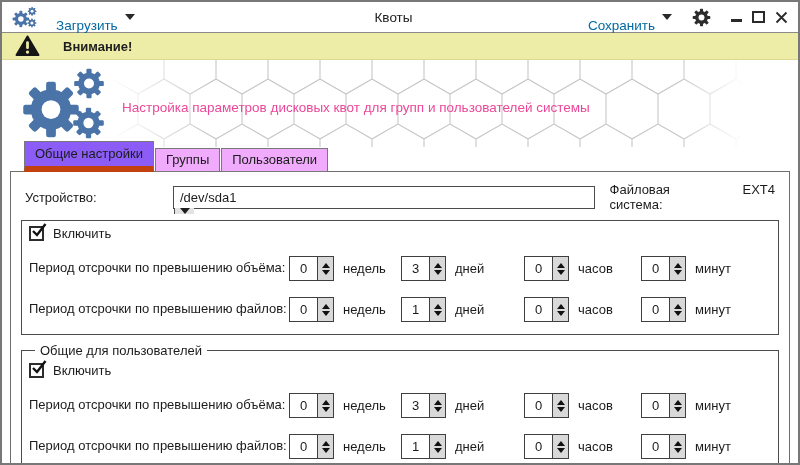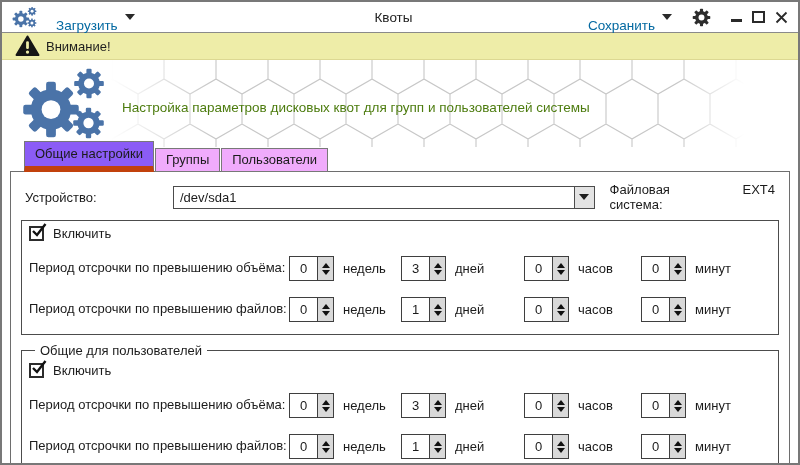--- a/index.html
+++ b/index.html
@@ -26,43 +26,43 @@
   .ic-min{ width:11px; height:3px; background:#2a2a2a; margin-top:6px; }
   .ic-restore{ width:13px; height:12px; position:relative; }
   .ic-restore::before{ content:""; position:absolute; right:0; top:0; width:9px; height:8px; border:2px solid #2a2a2a; background:#fff; }
   .ic-restore::after{ content:""; position:absolute; left:0; bottom:0; width:9px; height:8px; border:2px solid #2a2a2a; background:#fff; }
   .logo-sm{ color:#4a73a8; }
   .gear-dark{ color:#2d2d2d; }
 
   
   .warnbar{
     height:27px; flex:0 0 27px; background:#eeeda8; border-bottom:1px solid #dcd892;
-    display:flex; align-items:center; gap:6px; padding:0 13px;
+    display:flex; align-items:center; gap:23px; padding:0 13px;font-weight:bold;
   }
   .warnbar .warn-text{ font-size:13px; color:#1e1e1e; }
 
   
   .header{ height:87px; flex:0 0 87px; position:relative; background:#fff; overflow:hidden; }
   .hexwrap{ position:absolute; left:100px; top:0; width:645px; height:87px; }
   .hexfade-l{ position:absolute; left:0; top:0; bottom:0; width:110px; background:linear-gradient(to right,#fff 8%,rgba(255,255,255,0)); }
   .hexfade-r{ position:absolute; right:0; top:0; bottom:0; width:70px; background:linear-gradient(to left,#fff 4%,rgba(255,255,255,0)); }
   .logo-big{ position:absolute; left:19px; top:7px; color:#4a73a8; }
-  .header-desc{ position:absolute; left:120px; top:40px; font-size:13.5px; color:#4d7c0f; z-index:3; }
+  .header-desc{ position:absolute; left:120px; top:40px; font-size:13.5px; color:#ec4899; z-index:3; }
 
   
   .tabs{ display:flex; align-items:flex-end; margin-left:22px; height:24px; position:relative; z-index:4; }
   .tab{ border:1px solid #787878; padding:3px 10px 4px 10px; font-size:13px; background:#f0abfc; margin-right:1px; margin-bottom:-1px; cursor:default; }
   .tab.active{ background:#8b5cf6; border-bottom:6px solid #c2410c; padding-top:4px; padding-bottom:5px; }
 
   
   .panel{ margin:0 8px; border:1px solid #6e6e6e; background:#fff; flex:0 0 266px; padding:8px 8px 4px 8px; }
 
   .device-row{ display:flex; align-items:center; padding:2px 6px 6px 6px; }
   .device-label{ flex:0 0 148px; font-size:13px; }
-  .combo{ width:437px; height:23px; border:1px solid #4c4c4c; display:flex; background:#fff; }
+  .combo{ width:437px; height:23px; border:1px solid #4c4c4c; display:flex; background:#fff;flex-direction:column; }
   .combo-value{ flex:1; line-height:21px; padding-left:6px; font-size:13px; }
   .combo-btn{ width:20px; background:#e3e3e3; border-left:1px solid #4c4c4c; display:flex; align-items:center; justify-content:center; }
   .tri-dn-lg{ width:0; height:0; border-left:5px solid transparent; border-right:5px solid transparent; border-top:6px solid #1d1d1d; }
   .fs-info{ margin-left:15px; display:flex; gap:22px; font-size:13px; }
 
   fieldset.qgroup{ border:1px solid #4c4c4c; margin:2px 2px 8px 2px; padding:0 8px 9px 5px; }
   fieldset.qgroup legend{ font-size:13px; padding:0 5px; margin-left:8px; }
 
   .chk-row{ display:flex; align-items:center; gap:9px; margin:2px 0 0 2px; height:20px; }
   .checkbox{ width:15px; height:15px; border:2px solid #2c2c2c; background:#fff; position:relative; }

